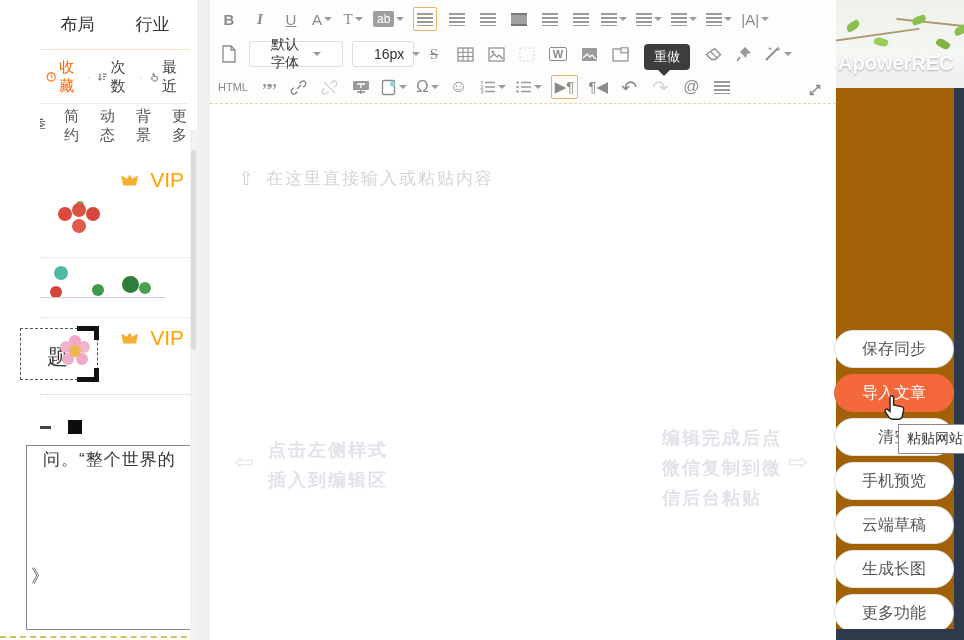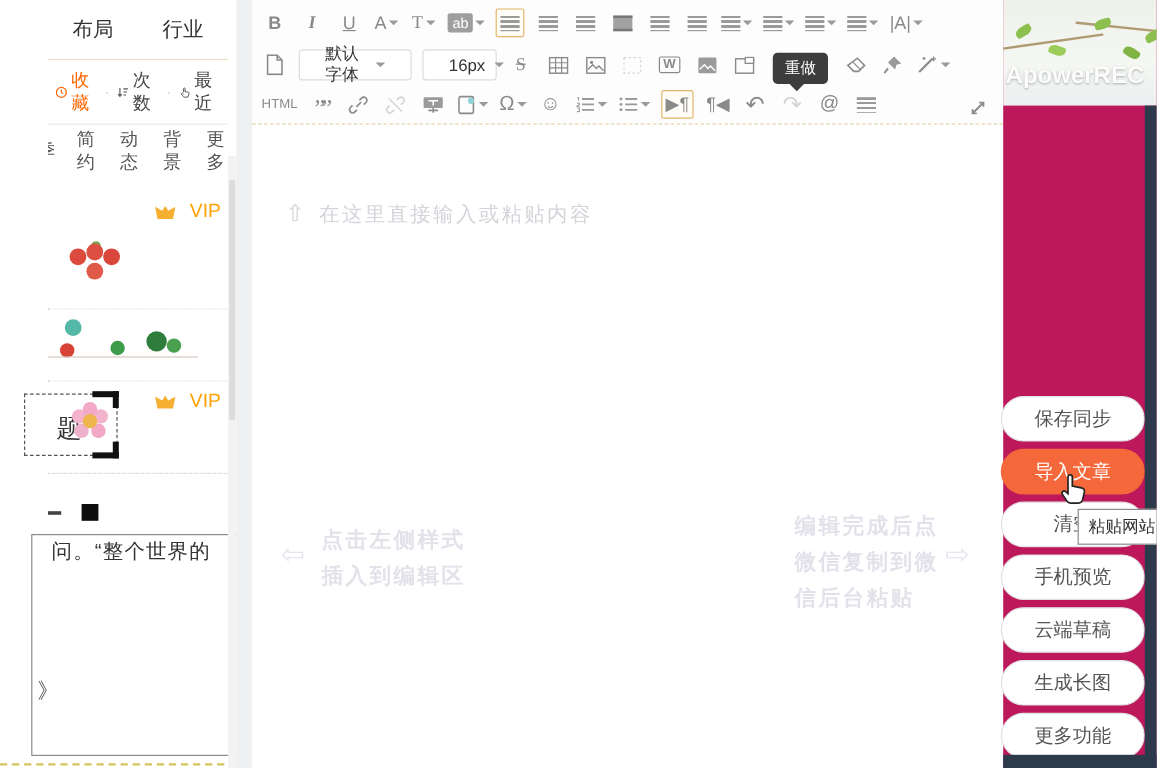--- a/index.html
+++ b/index.html
@@ -11,21 +11,21 @@
   .left-panel { position:absolute; left:0; top:0; width:190px; height:640px; background:#fff;padding-left:40px; }
   .tabs-row { height:50px; display:flex; align-items:center; justify-content:space-around; border-bottom:1px solid #f1e2c8; font-size:17px; color:#333; }
   .tab { cursor:pointer; padding:0 8px; }
   .sort-row { height:54px; display:flex; align-items:center; border-bottom:1px solid #ececec; font-size:15px; color:#444; padding:0 4px; gap:4px; }
   .sort-item { display:flex; align-items:center; gap:3px; padding:0 2px; }
   .sort-item.active { color:#ff6600; }
   .dot-sep { color:#ccc; font-size:12px; }
   .cat-row { height:44px; display:flex; align-items:center; font-size:15px; color:#555; gap:18px; overflow:hidden; }
   .cat-first { margin-left:-9px; }
   .tpl-item { position:relative; border-bottom:1px dotted #ddd; }
-  .vip-badge { position:absolute; right:6px; top:20px; display:flex; align-items:center; gap:12px; color:#ffa200; font-size:16px; }
+  .vip-badge { position:absolute; right:6px; top:20px; display:flex; align-items:center; gap:12px; color:#ffa200; font-size:21px; }
   .crown { width:17px; height:11px; background:#f5b032; clip-path:polygon(50% 0,65% 38%,100% 8%,88% 100%,12% 100%,0 8%,35% 38%); }
   
   .flower-red { position:absolute; left:32px; top:55px; width:14px; height:14px; border-radius:50%; background:#dd4f43; box-shadow:-14px 4px 0 #dc4a3e, 14px 4px 0 #d9463c, 0 16px 0 #e05a4a, 1px -5px 0 -3px #7daa52; }
   .plants { position:absolute; left:0; top:8px; width:140px; height:42px; }
   .plant-dot { position:absolute; border-radius:50%; }
   .p1 { left:14px; top:0; width:14px; height:14px; background:#53b8a8; }
   .p2 { left:10px; top:20px; width:12px; height:12px; background:#d84338; }
   .p3 { left:52px; top:18px; width:12px; height:12px; background:#3d9c4a; }
   .p4 { left:82px; top:10px; width:17px; height:17px; background:#2f7d3a; }
   .p5 { left:99px; top:16px; width:12px; height:12px; background:#49a04f; }
@@ -84,21 +84,21 @@
   .content { position:absolute; left:0; top:105px; width:626px; height:535px; background:#fff; }
   .placeholder { position:absolute; left:28px; top:62px; display:flex; align-items:center; gap:10px; color:#d4d4da; font-size:17px; letter-spacing:2px; }
   .ph-arrow { font-size:19px; }
   .hint { color:#e2e2ea; font-size:18px; font-weight:bold; line-height:30px; letter-spacing:2px; }
   .hint-left { position:absolute; left:58px; top:330px; }
   .hint-left-arrow { position:absolute; left:24px; top:343px; color:#e6e6ee; font-size:24px; }
   .hint-right { position:absolute; left:452px; top:318px; }
   .hint-right-arrow { position:absolute; left:578px; top:343px; color:#e6e6ee; font-size:24px; }
 
   
-  .right-panel { position:absolute; left:836px; top:0; width:128px; height:640px; background:#be185d; }
+  .right-panel { position:absolute; left:836px; top:0; width:128px; height:640px; background:#a16207; }
   .hdr-img { position:absolute; left:0; top:0; width:128px; height:88px; background:linear-gradient(180deg,#eef1ea 0%,#f5f7f3 60%,#eceef0 100%); overflow:hidden; }
   .branch { position:absolute; background:#b09a72; height:2px; border-radius:2px; }
   .b1 { left:-6px; top:34px; width:90px; transform:rotate(-8deg); }
   .b2 { left:60px; top:22px; width:80px; transform:rotate(6deg); }
   .leaf { position:absolute; width:14px; height:8px; border-radius:50% 2px 50% 2px; background:#8cbf4e; }
   .l1 { left:10px; top:22px; transform:rotate(-30deg); }
   .l2 { left:38px; top:38px; transform:rotate(20deg); background:#9ccc5a; }
   .l3 { left:76px; top:16px; transform:rotate(-15deg); }
   .l4 { left:100px; top:40px; transform:rotate(35deg); background:#7fb344; }
   .l5 { left:118px; top:26px; transform:rotate(-25deg); }

